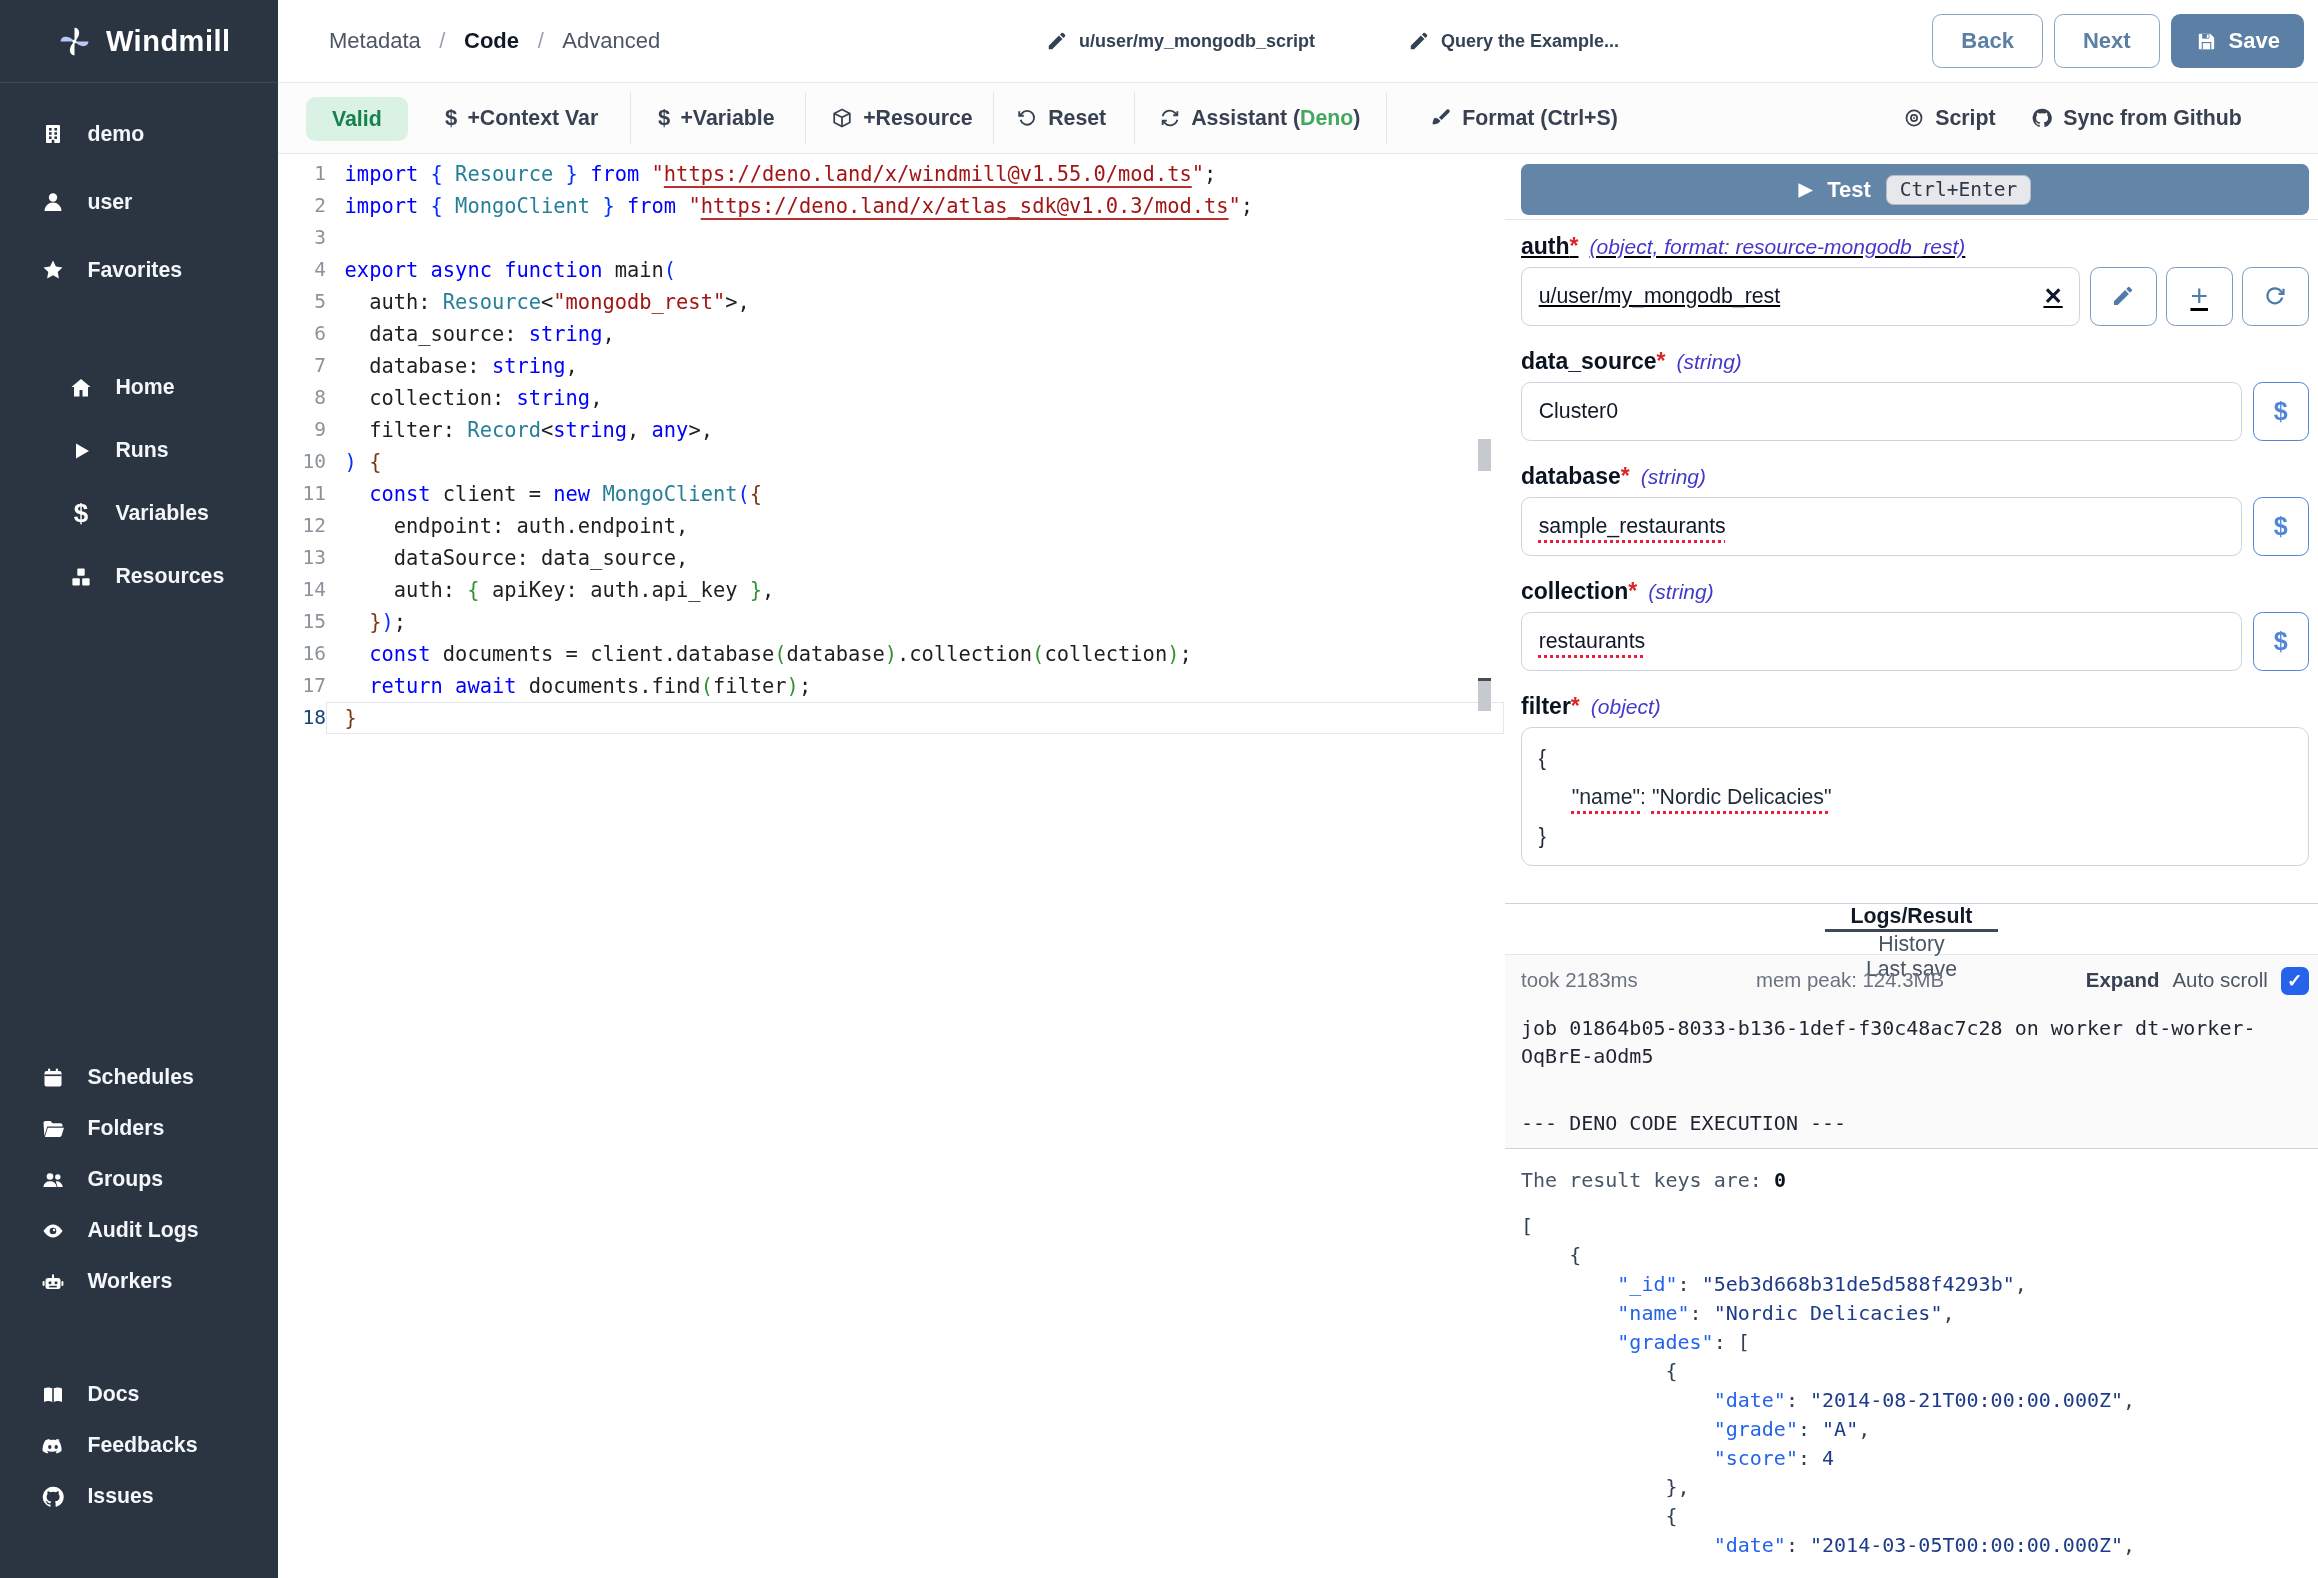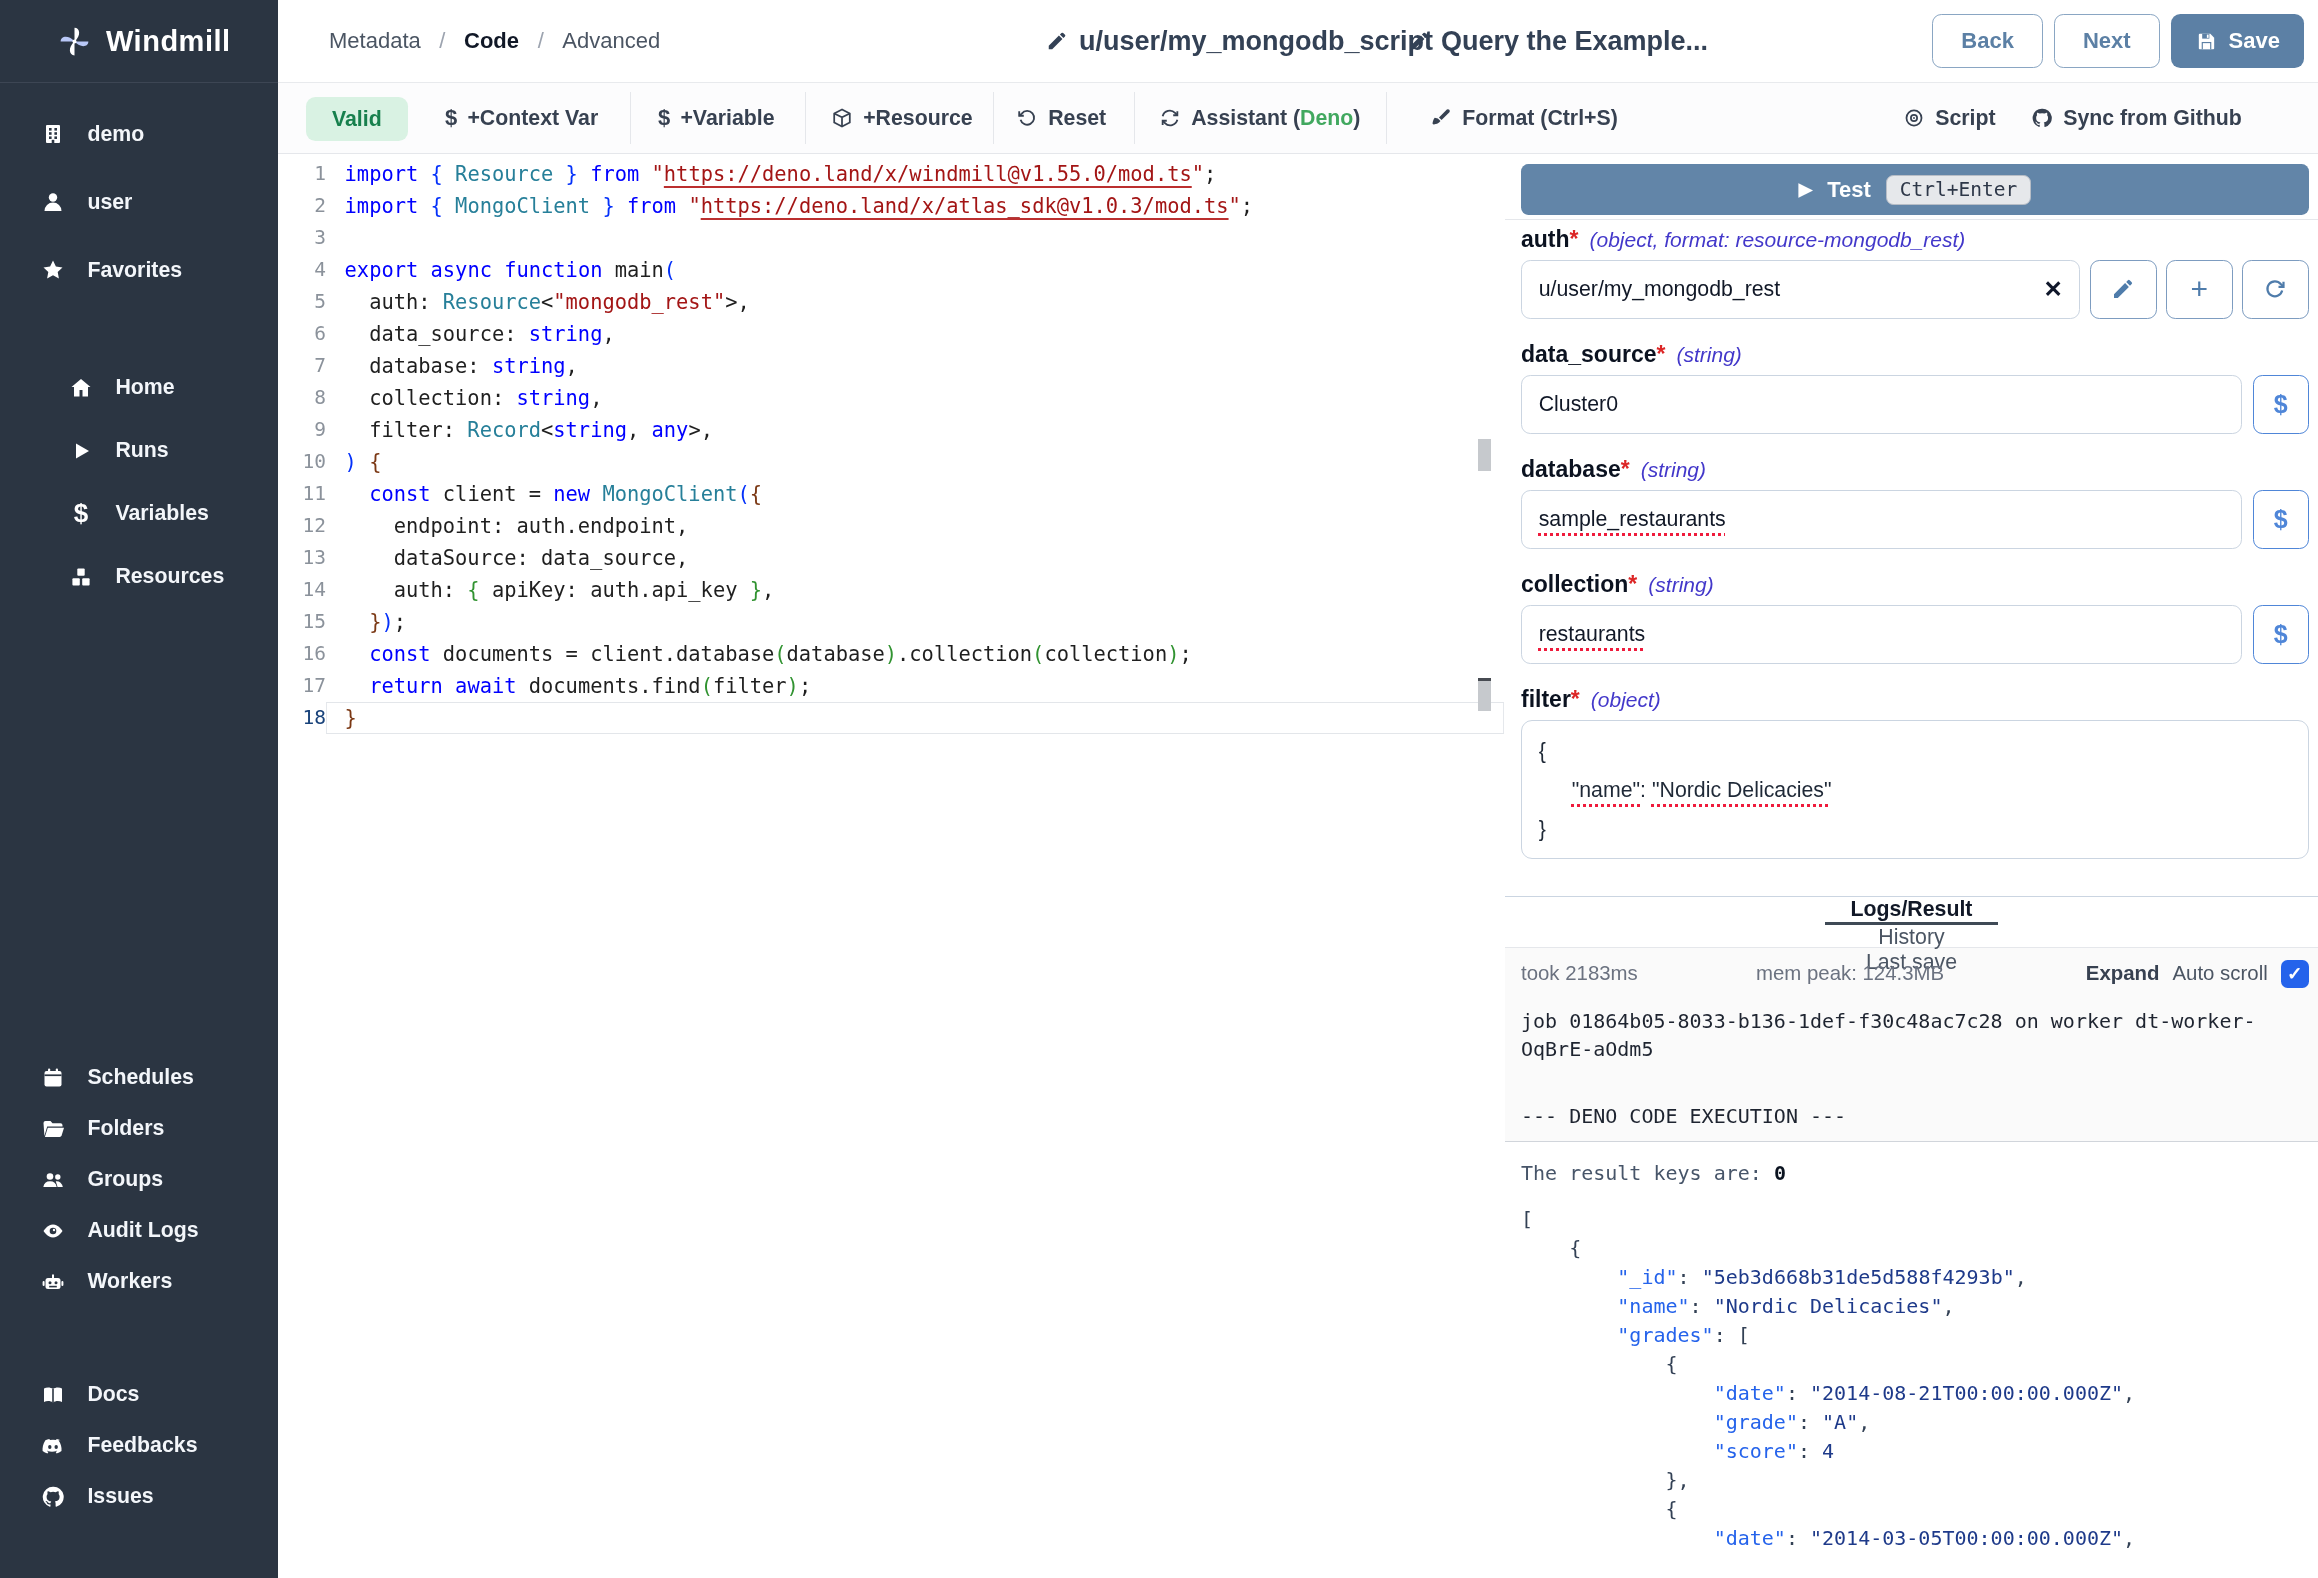--- a/index.html
+++ b/index.html
@@ -22,21 +22,21 @@
   .glyph { font-weight:bold; }
 
   
   .topbar { position:absolute; left:278px; top:0; width:2041px; height:83px; background:#fff;
     border-bottom:0.9px solid #e8eaed; }
   .crumbs { position:absolute; left:51px; top:0; height:100%; display:flex; align-items:center;
     gap:18.6px; font-size:22px; color:#4b5563; }
   .crumb-active { color:#111827; font-weight:bold; }
   .crumb-sep { color:#9ca3af; }
   .pathgrp { position:absolute; top:0; height:100%; display:flex; align-items:center; gap:11px;
-    color:#334155; font-size:27px; font-weight:bold; cursor:pointer; }
+    color:#334155; font-size:18px; font-weight:bold; cursor:pointer; }
   .path1 { left:768px; } .path2 { left:1130px; }
   .tb-buttons { position:absolute; right:15px; top:14px; display:flex; gap:11px; }
   .btn-outline { height:54px; padding:0 28px; border:1.9px solid #8aa6c3; border-radius:9.3px;
     background:#fff; color:#5c80a5; font-weight:bold; font-size:22px; cursor:pointer;
     font-family:inherit; }
   .btn-save { height:54px; padding:0 24px; border:none; border-radius:9.3px; background:#5c80a5;
     color:#fff; font-weight:bold; font-size:22px; display:flex; align-items:center; gap:11px;
     cursor:pointer; font-family:inherit; }
 
   
@@ -76,21 +76,21 @@
   .panel { position:absolute; left:1505px; top:155px; width:813px; height:1424px; background:#fff;
     overflow:hidden; }
   .test-btn { margin:9.3px 9.3px 0 16px; height:51px; background:#6285a8; border-radius:7.4px;
     display:flex; align-items:center; justify-content:center; gap:15px; cursor:pointer;
     color:#fff; font-size:22px; font-weight:bold; border:none; width:788px; font-family:inherit; }
   .test-play { font-size:17.6px; }
   .kbd { background:#e6e8eb; border:1.9px solid #b7bdc6; border-radius:7.4px; padding:2.8px 13px;
     font-family:"DejaVu Sans Mono", monospace; font-size:19.5px; color:#2d3748; font-weight:normal; }
   .panel-div1 { margin-top:3.7px; border-bottom:0.9px solid #e5e7eb; }
   .fgroup { margin:0 9.3px 0 16px; }
-  .mt-first { margin-top:4px; } .mt-next { margin-top:20.4px; }
+  .mt-first { margin-top:11px;text-decoration:underline; } .mt-next { margin-top:20.4px; }
   .flabel { display:flex; align-items:baseline; height:30px; line-height:30px; }
   .fname { font-size:23px; font-weight:bold; color:#0b1220; }
   .fstar { font-size:23px; font-weight:bold; color:#dc2626; }
   .ftype { font-size:21px; font-style:italic; color:#4338ca; margin-left:11px; }
   .frow { margin-top:5.6px; display:flex; align-items:stretch; }
   .res-input { width:561px; height:59px; border:1.4px solid #cbd5e1; border-radius:9.3px;
     display:flex; align-items:center; padding:0 16.7px; font-size:21.3px; color:#111827; cursor:text; }
   .res-input .resval { flex:1; }
   .x-ic { font-size:23px; color:#0f172a; font-weight:bold; cursor:pointer; }
   .mini-btn { width:67px; height:59px; margin-left:9.3px; border:1.4px solid #7d9cc0;

